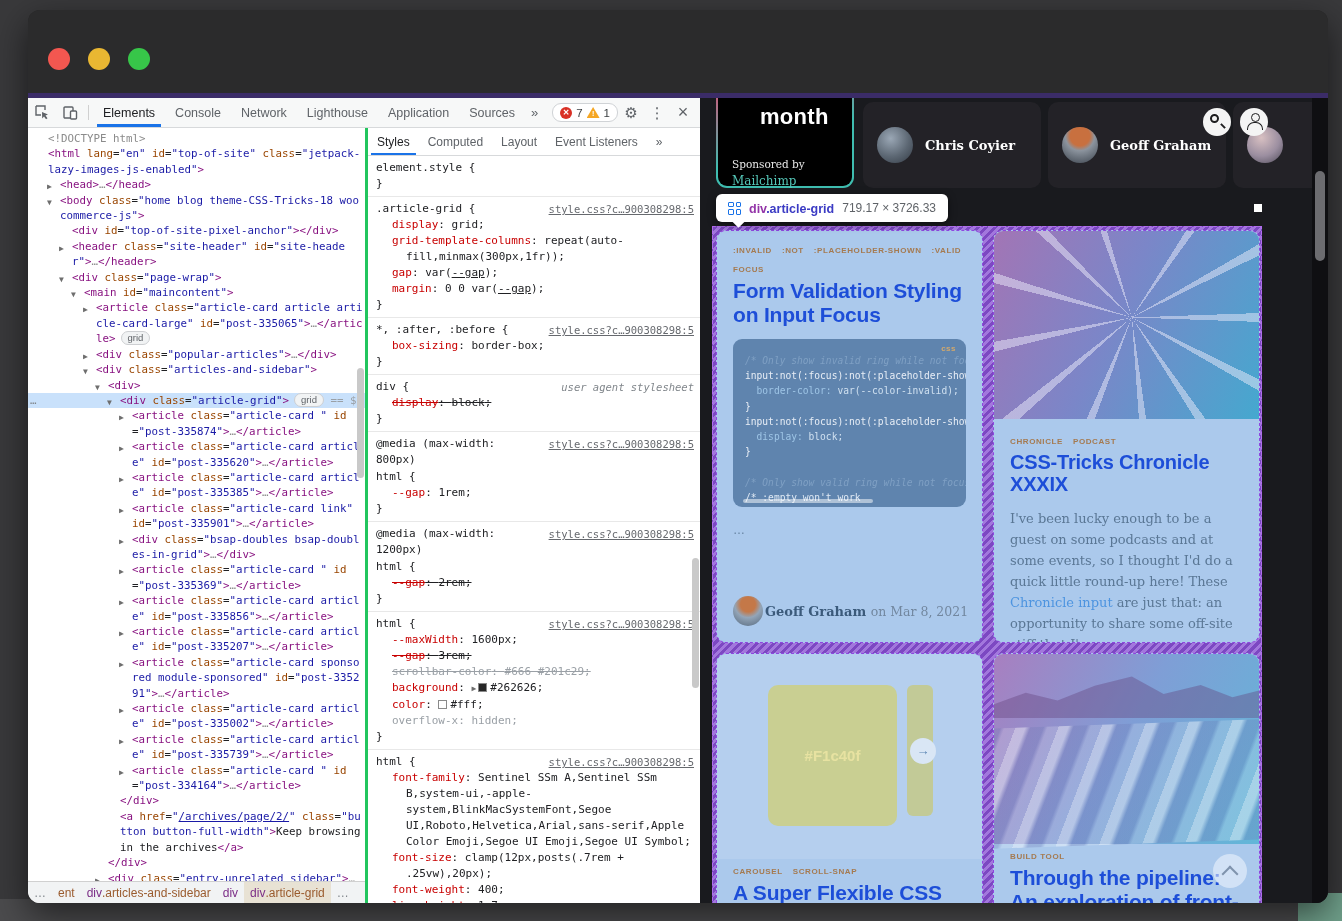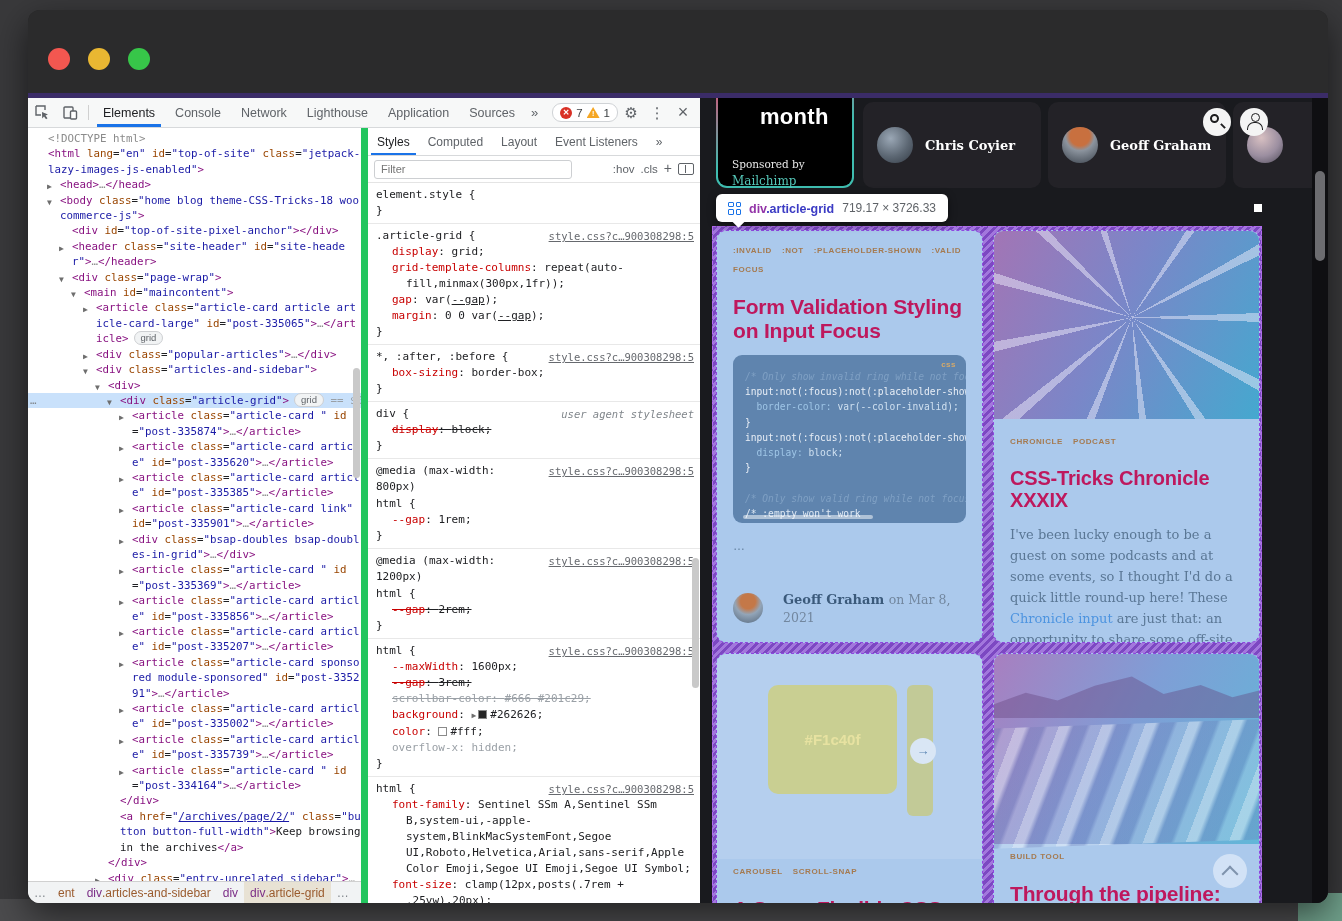--- a/index.html
+++ b/index.html
@@ -26,21 +26,21 @@
   .dt-tab.sel::after{content:"";position:absolute;left:4px;right:4px;bottom:0;height:3px;background:#1a73e8;}
   .dt-more{padding:0 6px;display:flex;align-items:center;color:#5f6368;font-size:13px;}
   .dt-right{margin-left:auto;display:flex;align-items:center;padding-right:4px;}
   .err-badge{display:flex;align-items:center;gap:4px;border:1px solid #d0d3d6;background:#fff;border-radius:9px;height:19px;padding:0 7px;font-size:11.5px;color:#3c4043;}
   .err-dot{width:12px;height:12px;border-radius:50%;background:#d93025;color:#fff;font-size:8px;line-height:12px;text-align:center;font-weight:bold;}
   .warn-tri{width:13px;height:11px;background:#f5a623;clip-path:polygon(50% 0,100% 100%,0 100%);color:#fff;font-size:7px;line-height:13px;text-align:center;font-weight:bold;}
   .ctl{width:26px;text-align:center;color:#5f6368;font-size:15px;cursor:pointer;}
   .dt-body{display:flex;flex:1;min-height:0;}
 
   
-  .dom-pane{width:340px;border-right:7px solid #22c55e;display:flex;flex-direction:column;position:relative;}
+  .dom-pane{width:340px;border-right:3px solid #22c55e;display:flex;flex-direction:column;position:relative;}
   .dom-tree{flex:1;overflow:hidden;padding-top:3px;font-family:"DejaVu Sans Mono",monospace;font-size:10.8px;line-height:15.4px;color:#202124;position:relative;}
   .dl{position:relative;white-space:pre-wrap;word-break:break-all;}
   .dl .arrow{position:absolute;color:#6e6e6e;font-size:8px;top:2px;}
   .dl.sel{background:#c9e1fb;white-space:nowrap;overflow:hidden;}
   .dl.sel .edge-dots{position:absolute;left:2px;color:#80868b;}
   .tg{color:#881280;} .at{color:#994500;} .vl{color:#1a1aa6;} .gy{color:#8b8b8b;} .tx{color:#202124;}
   .lk{color:#1a1aa6;text-decoration:underline;}
   .eq{color:#9aa0a6;}
   .badge{display:inline-block;font-family:"Liberation Sans",sans-serif;font-size:9.5px;color:#5f6368;background:#f1f3f4;border:1px solid #cdcfd2;border-radius:8px;padding:0 6px;margin-left:5px;line-height:12px;vertical-align:1px;}
   .dom-scroll{position:absolute;right:1px;top:240px;width:7px;height:110px;background:#c9c9c9;border-radius:4px;}
@@ -100,46 +100,46 @@
   .grid-ic span{border:1.6px solid #1a73e8;border-radius:1px;}
   .tt-tag{color:#9334a8;font-weight:bold;font-size:12.5px;}
   .tt-cls{color:#3b3bc4;font-weight:bold;font-size:12.5px;}
   .tt-dims{color:#5f6368;font-size:12px;}
   .overlay-handle{position:absolute;left:554px;top:106px;width:8px;height:8px;background:#fff;z-index:6;}
 
   .agrid{position:absolute;left:12px;top:128px;width:550px;height:840px;display:grid;grid-template-columns:267px 267px;grid-template-rows:413px 420px;gap:10px;padding:3px;background:repeating-linear-gradient(135deg,#7c48c2 0 3px,#a277dd 3px 6px);border:1px dashed #b46cf0;}
   .card{border:1px dashed #8f46e0;border-radius:10px;background:#abc9ec;overflow:hidden;position:relative;cursor:pointer;}
   .tags{display:flex;gap:10px;flex-wrap:wrap;}
   .tag{font-size:8px;font-weight:bold;letter-spacing:.6px;color:#a57a50;cursor:pointer;}
-  .card-title{font-size:21px;line-height:1.12;font-weight:bold;color:#be185d;margin-top:21px;letter-spacing:-.2px;}
+  .card-title{font-size:21px;line-height:1.12;font-weight:bold;color:#1d4ed8;margin-top:5px;letter-spacing:-.2px;}
   .pad{padding:15px 16px;}
   .codeblk{margin-top:13px;background:#5f84ae;border-radius:9px;padding:14px 12px 10px;position:relative;height:168px;overflow:hidden;}
   .codeblk .lang{position:absolute;top:5px;right:10px;font-size:8px;font-weight:bold;letter-spacing:.5px;color:#d3a96b;}
   .cl{font-family:"DejaVu Sans Mono",monospace;font-size:9.6px;line-height:15.2px;white-space:pre;}
   .cl.c{color:#7fa0c4;font-style:italic;}
   .cl.s{color:#e8eef6;}
   .cl .cp{color:#9ec5e6;}
   .cl .cv{color:#cfe0f0;}
   .cl.w{color:#dfe9f4;}
   .hscroll{position:absolute;bottom:4px;left:10px;width:130px;height:4px;background:rgba(255,255,255,.5);border-radius:2px;}
   .ellip{margin-top:16px;color:#64819f;font-size:12px;}
-  .byline{position:absolute;left:16px;bottom:16px;display:flex;align-items:center;gap:20px;}
+  .byline{position:absolute;left:16px;bottom:16px;display:flex;align-items:center;gap:2px;}
   .byline .av{width:30px;height:30px;border-radius:50%;flex:none;}
   .byline .nm{font-family:"DejaVu Serif",serif;font-weight:bold;font-size:13px;color:#3b5a7b;}
   .byline .meta{font-family:"DejaVu Serif",serif;font-size:12.5px;color:#72879f;}
   .av-gray{background:radial-gradient(circle at 38% 32%,#9aa7b5 0%,#5c6773 55%,#323a44 100%);}
   .av-geoff-h{background:radial-gradient(circle at 50% 25%,#c8703f 0 30%,#8c949e 45%,#3a424c 100%);}
   .av-pink{background:radial-gradient(circle at 40% 30%,#d8c0c2 0%,#9b8ea0 55%,#4e4a58 100%);}
   .av-geoff-f{background:radial-gradient(circle at 50% 28%,#c47848 0 28%,#93a5b8 50%,#54677c 100%);}
   .img2{height:188px;background:linear-gradient(115deg,#a275b5 0%,#7b86c8 45%,#45a8cf 100%);position:relative;}
   .img2::before{content:"";position:absolute;inset:0;background:repeating-conic-gradient(from 8deg at 52% 46%,rgba(255,255,255,0) 0 24deg,rgba(235,235,250,.5) 24deg 28deg);}
   .excerpt{font-family:"DejaVu Serif",serif;font-size:13px;line-height:1.62;color:#5a7795;margin-top:12px;}
   .excerpt .xl{color:#4d94e0;cursor:pointer;}
   .img3{height:205px;background:#b5cfee;position:relative;}
-  .img3 .sw-rect{position:absolute;left:51px;top:31px;width:129px;height:109px;background:#c9cf92;border-radius:10px;display:flex;align-items:center;justify-content:center;}
+  .img3 .sw-rect{position:absolute;left:51px;top:31px;width:129px;height:141px;background:#c9cf92;border-radius:10px;display:flex;align-items:center;justify-content:center;}
   .img3 .sw-label{color:#e7e2a1;font-weight:bold;font-size:15px;}
   .img3 .strip{position:absolute;left:190px;top:31px;width:26px;height:131px;background:#c2ca97;border-radius:6px;}
   .img3 .next{position:absolute;left:193px;top:84px;width:26px;height:26px;border-radius:50%;background:#d9e6f5;color:#5d87b5;font-size:13px;line-height:26px;text-align:center;cursor:pointer;}
   .img4{height:190px;position:relative;background:linear-gradient(118deg,#a87fc0 0%,#7f9ed6 48%,#62b7d8 100%);}
   .img4::before{content:"";position:absolute;left:0;right:0;top:18px;height:46px;background:rgba(98,62,120,.38);clip-path:polygon(0 70%,12% 45%,24% 62%,38% 30%,52% 10%,64% 48%,78% 28%,90% 55%,100% 40%,100% 100%,0 100%);}
   .img4::after{content:"";position:absolute;left:-20px;right:-20px;top:70px;bottom:0;background:repeating-linear-gradient(113deg,rgba(255,255,255,.42) 0 9px,rgba(110,120,180,.28) 14px 26px,rgba(255,255,255,.18) 30px 40px);transform:rotate(-2deg);}
   .scrolltop{position:absolute;right:12px;top:200px;width:34px;height:34px;border-radius:50%;background:rgba(250,252,255,.5);cursor:pointer;}
   .scrolltop::after{content:"";position:absolute;left:11px;top:14px;width:10px;height:10px;border-left:2px solid #7f93ad;border-top:2px solid #7f93ad;transform:rotate(45deg);}
   .pg-scroll-track{position:absolute;right:0;top:0;bottom:0;width:16px;background:#0f0f12;}
   .pg-scroll-thumb{position:absolute;left:3px;top:73px;width:10px;height:90px;border-radius:5px;background:#6c6c70;cursor:pointer;}
@@ -258,28 +258,20 @@
           </div>
 
           <div class="styles-pane">
             <div class="st-tabs" id="st-tabs">
                 <span class="st-tab sel">Styles</span>
                 <span class="st-tab">Computed</span>
                 <span class="st-tab">Layout</span>
                 <span class="st-tab">Event Listeners</span>
                 <span class="st-tab">»</span>
               </div>
-            <div class="st-filter">
-              <input placeholder="Filter" style="">
-              <span style="margin-left:auto"></span>
-              <span class="tog" id="tog0">:hov</span>
-              <span class="tog" id="tog1">.cls</span>
-              <span class="tog plus" id="tog2">+</span>
-              <span class="dock-icon"></span>
-            </div>
             <div class="st-rules" id="st-rules">
                 <div class="rule">
                   <div>element.style {</div>
                   <div>}</div>
                 </div>
                 <div class="rule">
                   <span class="rule-link">style.css?c…900308298:5</span>
                   <div>.article-grid {</div>
                   <div class="decl"><span class="p">display</span><span class="v">: </span><span class="v">grid</span><span class="v">;</span></div>
                   <div class="decl"><span class="p">grid-template-columns</span><span class="v">: </span><span class="v">repeat(auto-fill,minmax(300px,1fr))</span><span class="v">;</span></div>

